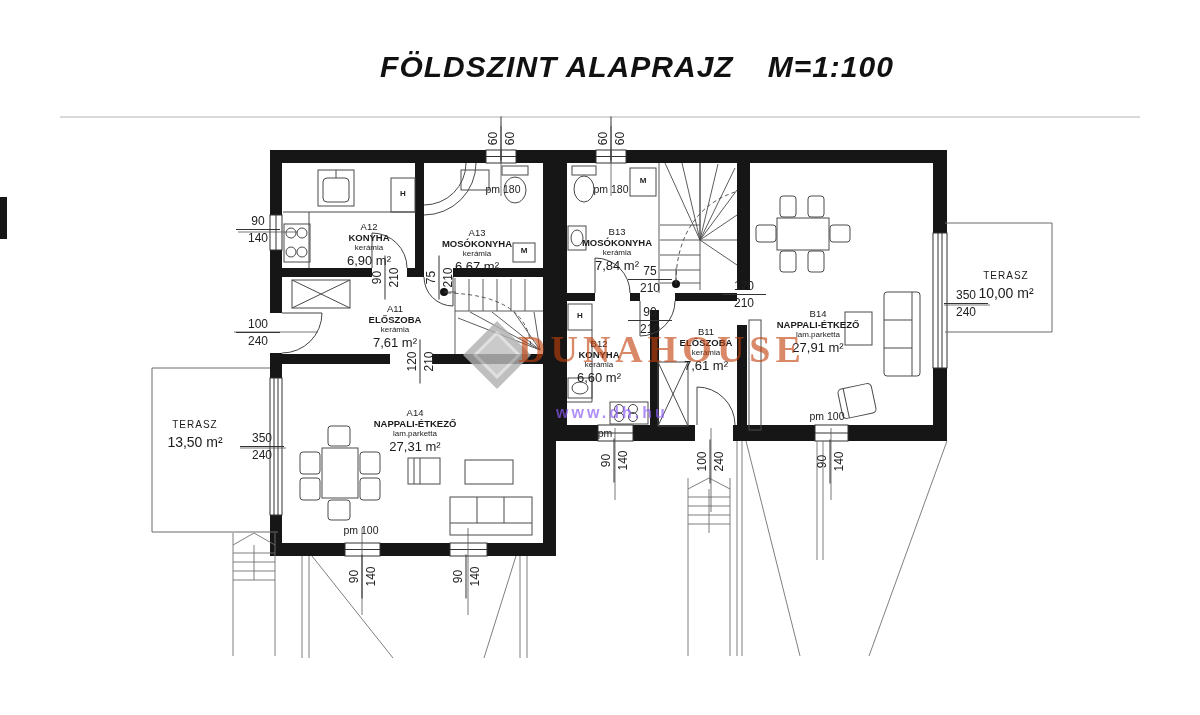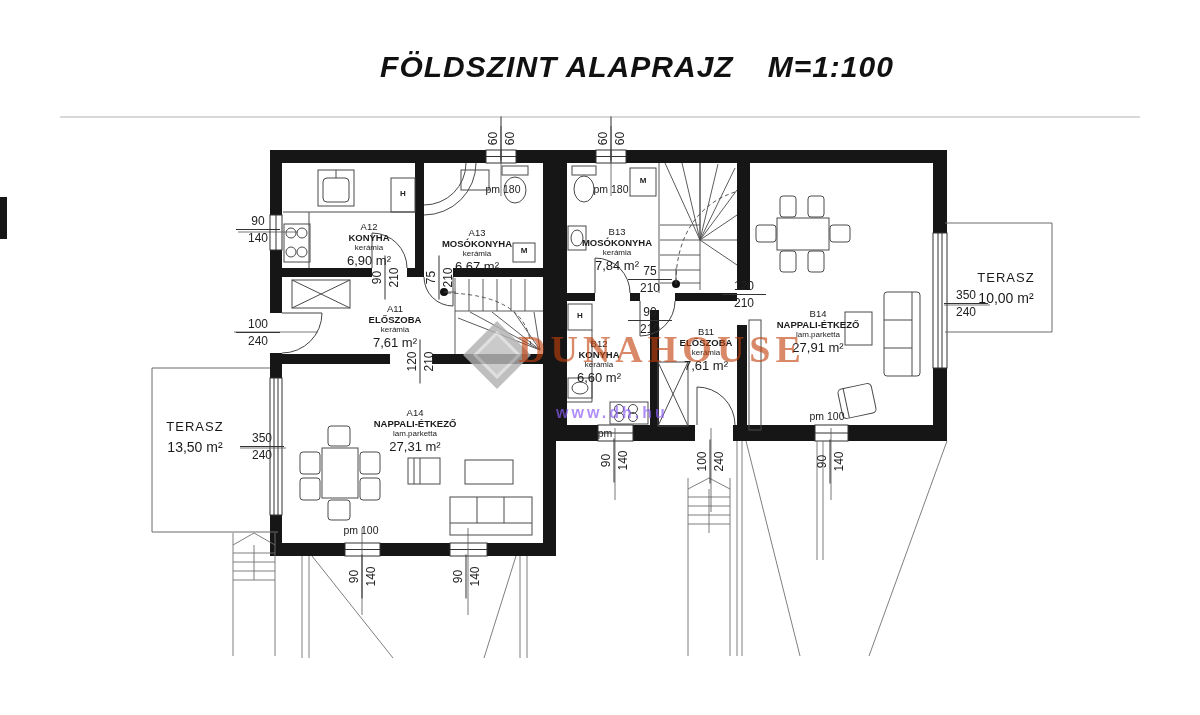--- a/index.html
+++ b/index.html
@@ -10,21 +10,21 @@
   .title{position:absolute;left:637px;top:50px;transform:translateX(-50%);white-space:nowrap;
          font-size:30px;font-weight:bold;font-style:italic;letter-spacing:1px;color:#111;}
   .title .scale{margin-left:34px;}
   .rule{position:absolute;left:60px;top:116px;width:1080px;height:2px;background:#d9d9d9;}
   .room{position:absolute;transform:translateX(-50%);text-align:center;line-height:1.18;white-space:nowrap;}
   .room .rid{font-size:9.5px;font-weight:normal;}
   .room .rname{font-size:9.5px;font-weight:bold;}
   .room .rfloor{font-size:8px;}
   .room .rarea{font-size:13px;}
   .terr{position:absolute;transform:translateX(-50%);text-align:center;line-height:1.5;white-space:nowrap;}
-  .terr .rname{font-size:13px;letter-spacing:1px;}
+  .terr .rname{font-size:10px;letter-spacing:1px;}
   .terr .rarea{font-size:14px;}
   .dim{position:absolute;display:flex;flex-direction:column;align-items:center;width:44px;
        font-size:12px;line-height:1;color:#222;}
   .dim .bar{width:100%;height:0;border-top:1px solid #333;margin:2px 0;}
   .dim.vert{transform:rotate(-90deg);}
   .pm{position:absolute;transform:translateX(-50%);font-size:10.5px;color:#222;white-space:nowrap;}
   .appl{position:absolute;transform:translate(-50%,0);font-size:8px;font-weight:bold;color:#222;}
   .wm{position:absolute;left:0;top:0;width:100%;height:100%;z-index:3;pointer-events:none;}
   .wm-diamond{position:absolute;left:473px;top:331px;width:48px;height:48px;transform:rotate(45deg);
               background:#b0b0b0;opacity:.8;}

